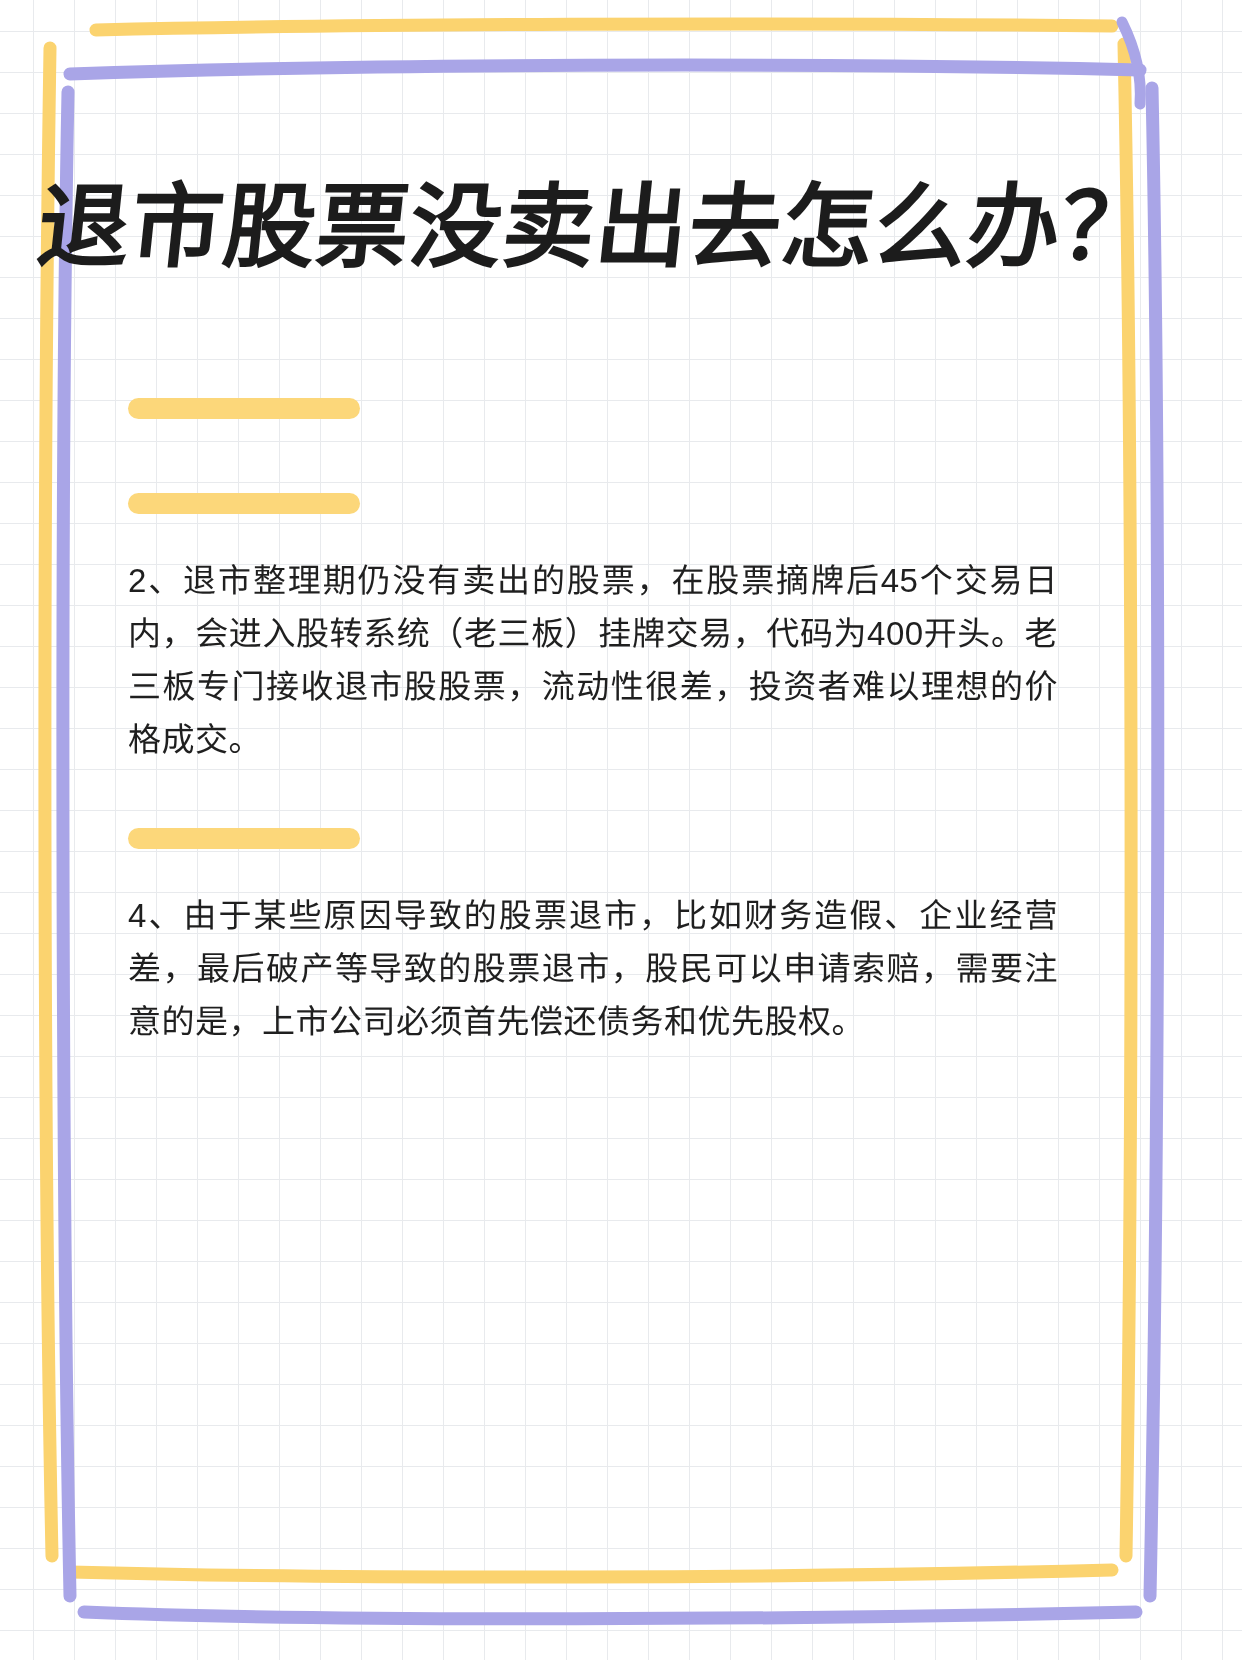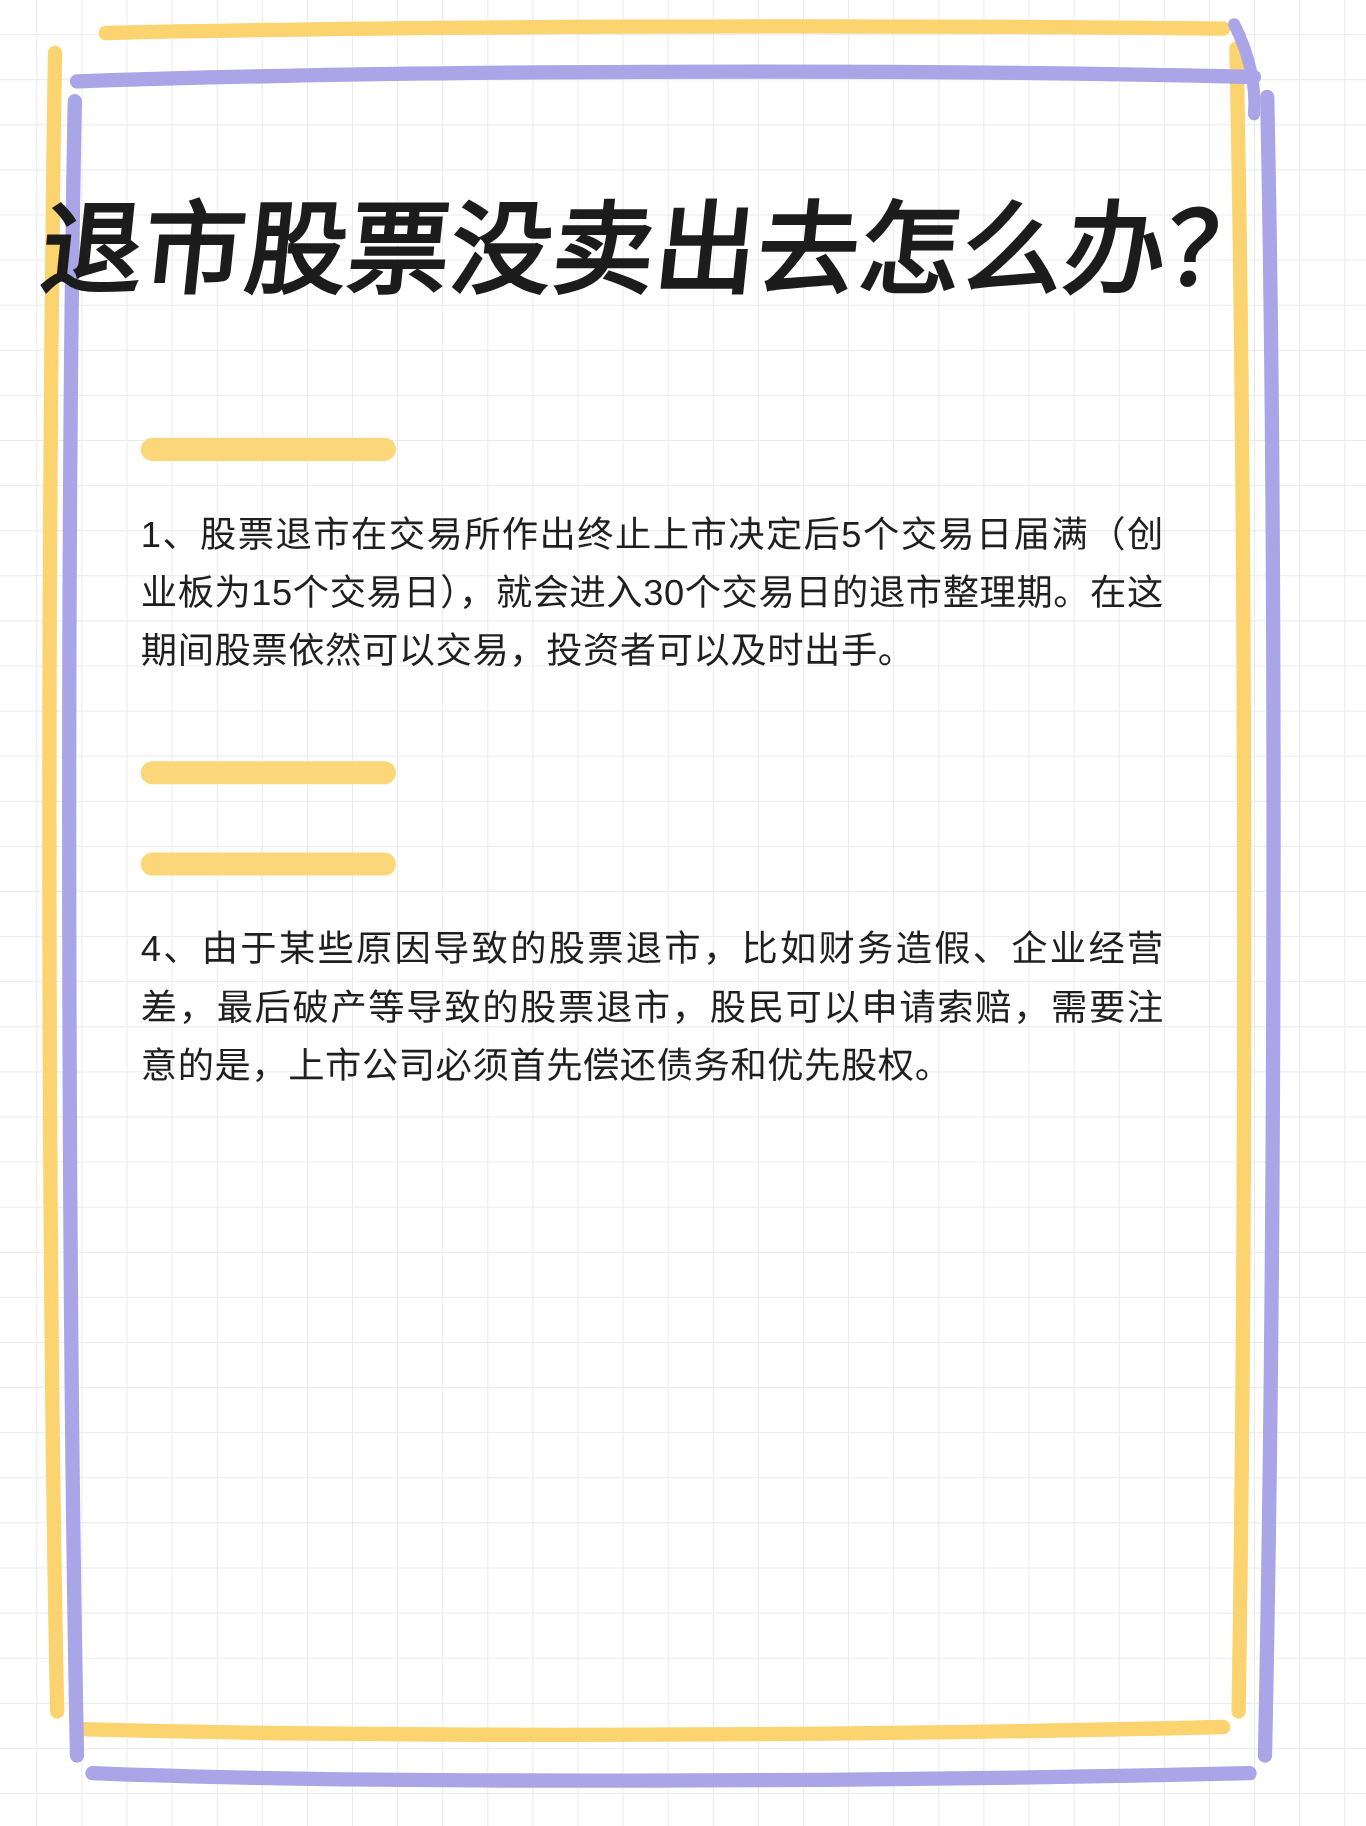--- a/index.html
+++ b/index.html
@@ -124,25 +124,25 @@
 </div>
 
 <div class="content">
 
   <div class="title">退市股票没卖出去怎么办？</div>
 
   <div class="items">
 
     <div class="item item-1">
       <div class="bar"></div>
-      <div class="para">1、股票退市在交易所作出终止上市决定后5个交易日届满（创业板为15个交易日），就会进入30个交易日的退市整理期。在这期间股票依然可以交易，投资者可以及时出手。</div>
     </div>
 
     <div class="item item-2">
       <div class="bar"></div>
+      <div class="para">2、退市整理期仍没有卖出的股票，在股票摘牌后45个交易日内，会进入股转系统（老三板）挂牌交易，代码为400开头。老三板专门接收退市股股票，流动性很差，投资者难以理想的价格成交。</div>
     </div>
 
 
     <div class="item item-4">
       <div class="bar"></div>
       <div class="para">4、由于某些原因导致的股票退市，比如财务造假、企业经营差，最后破产等导致的股票退市，股民可以申请索赔，需要注意的是，上市公司必须首先偿还债务和优先股权。</div>
     </div>
 
   </div>
 </div>

